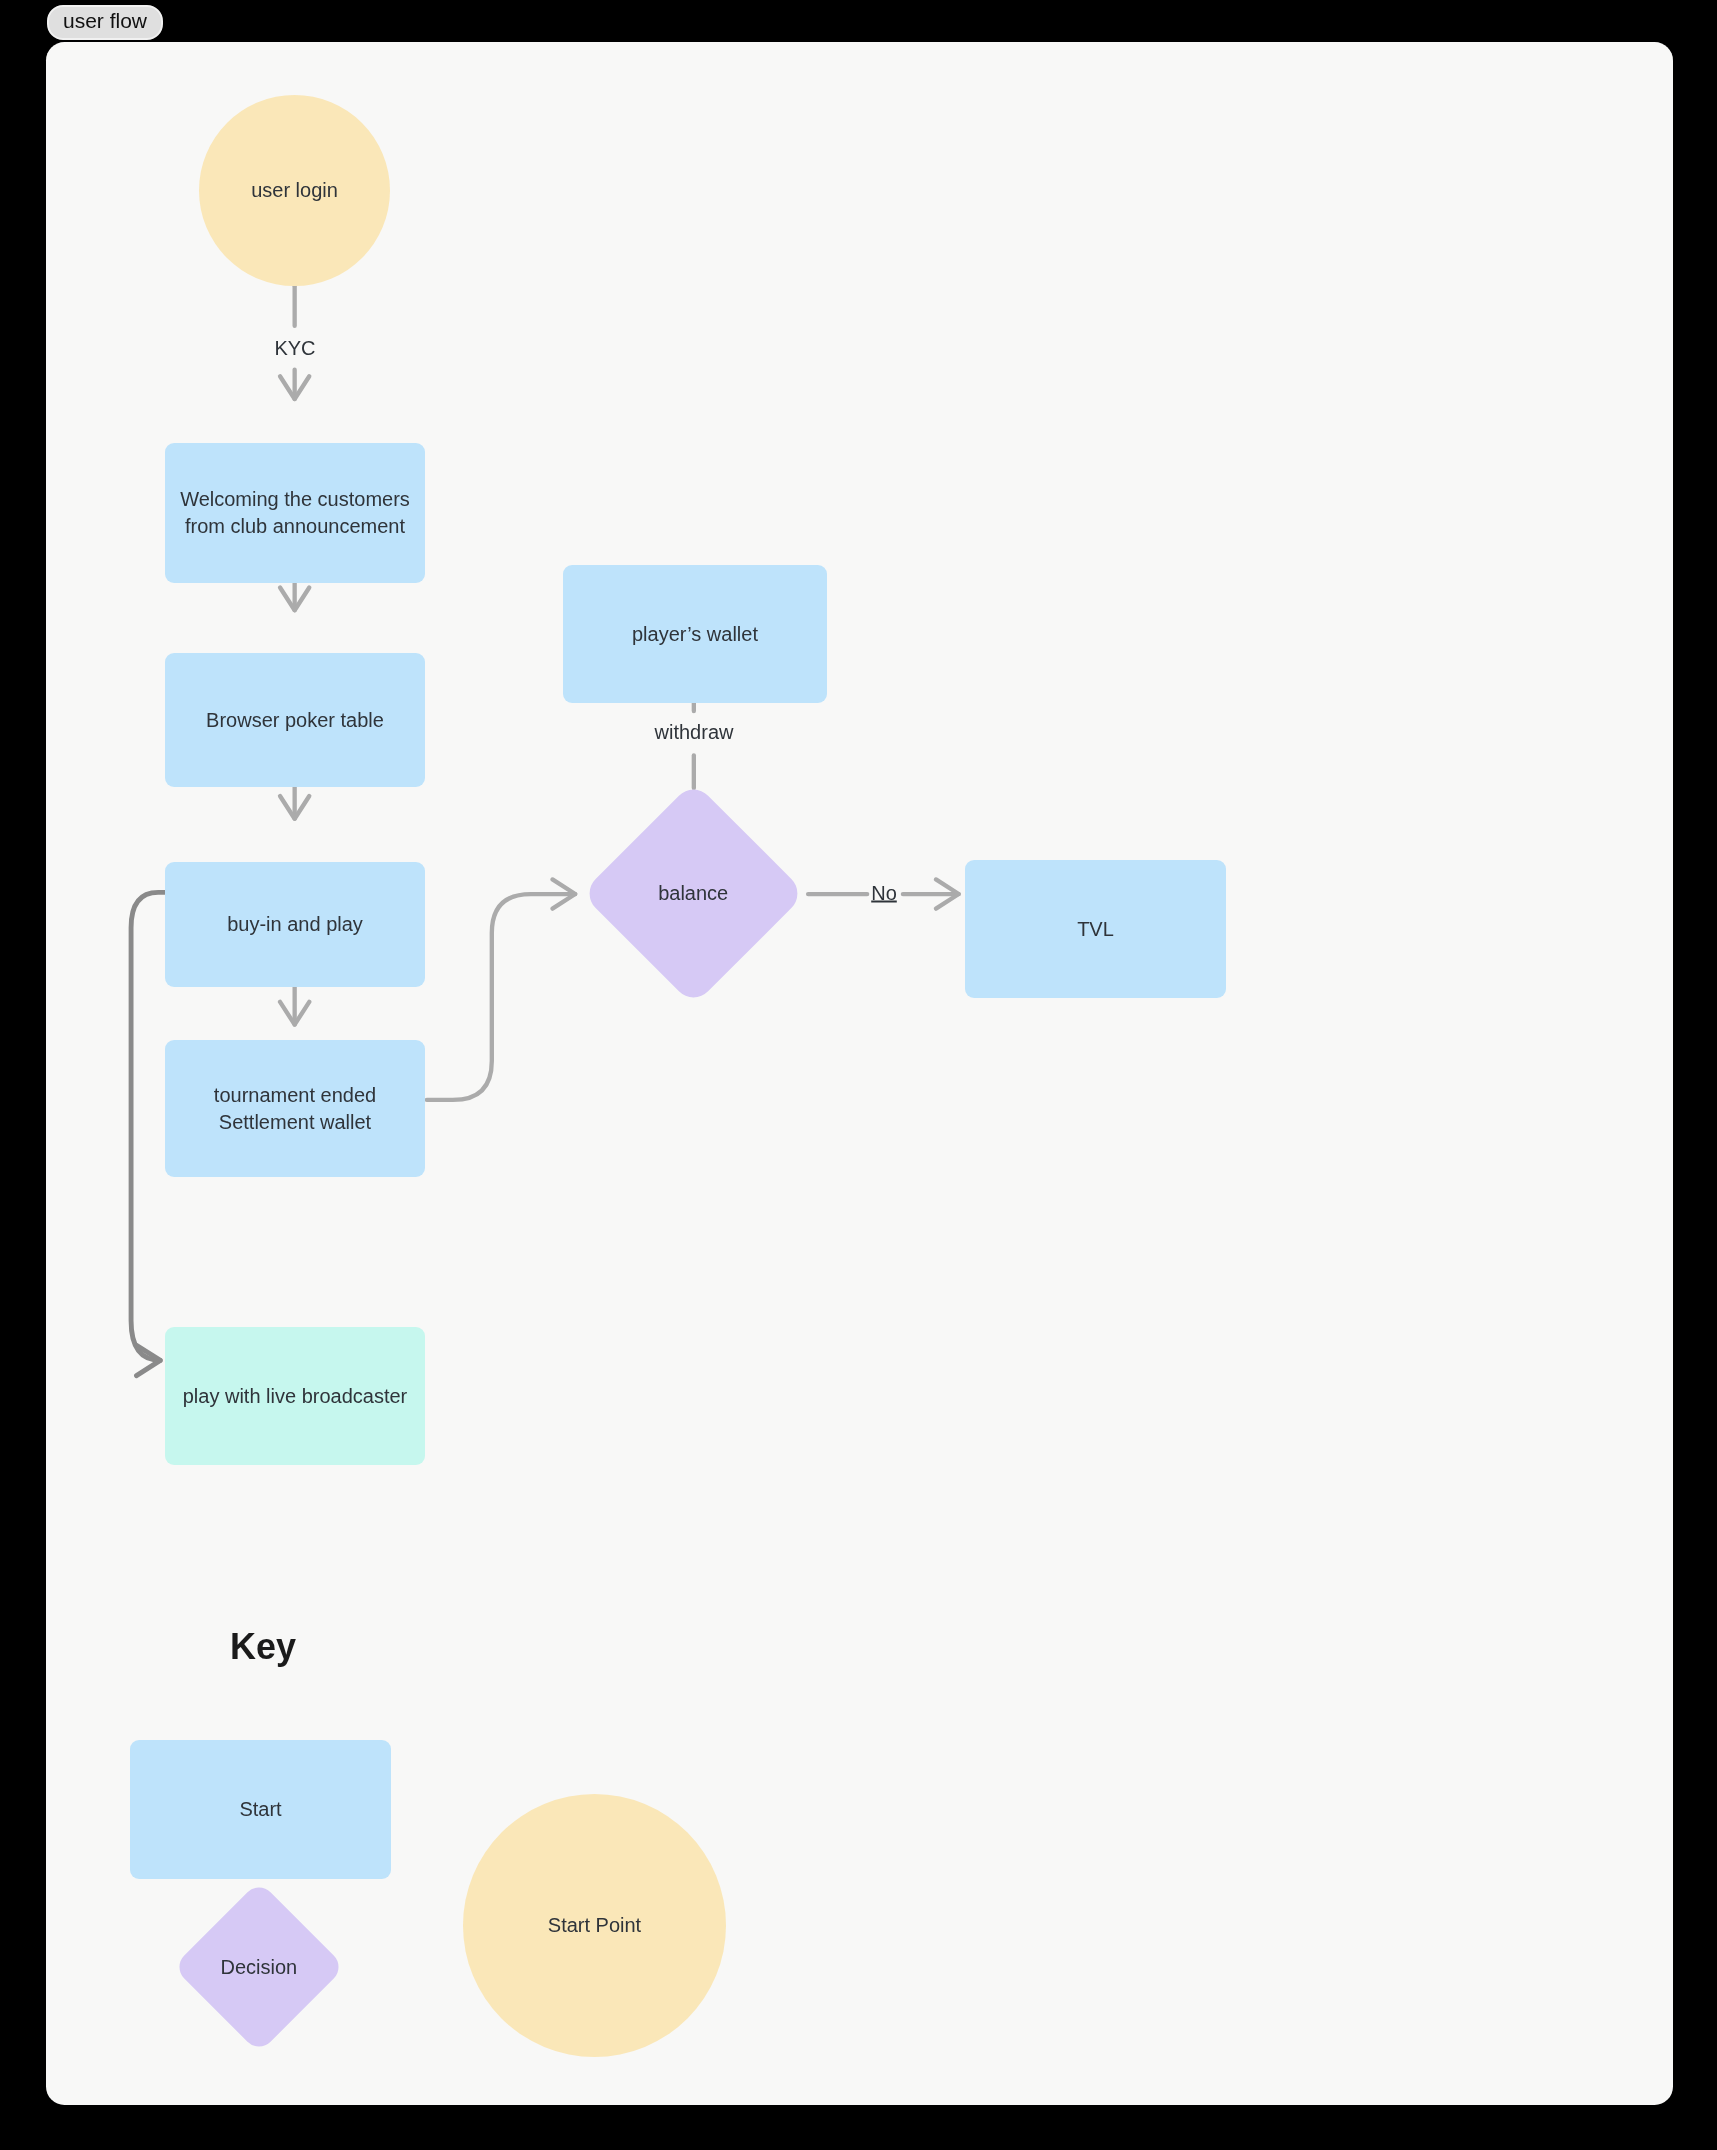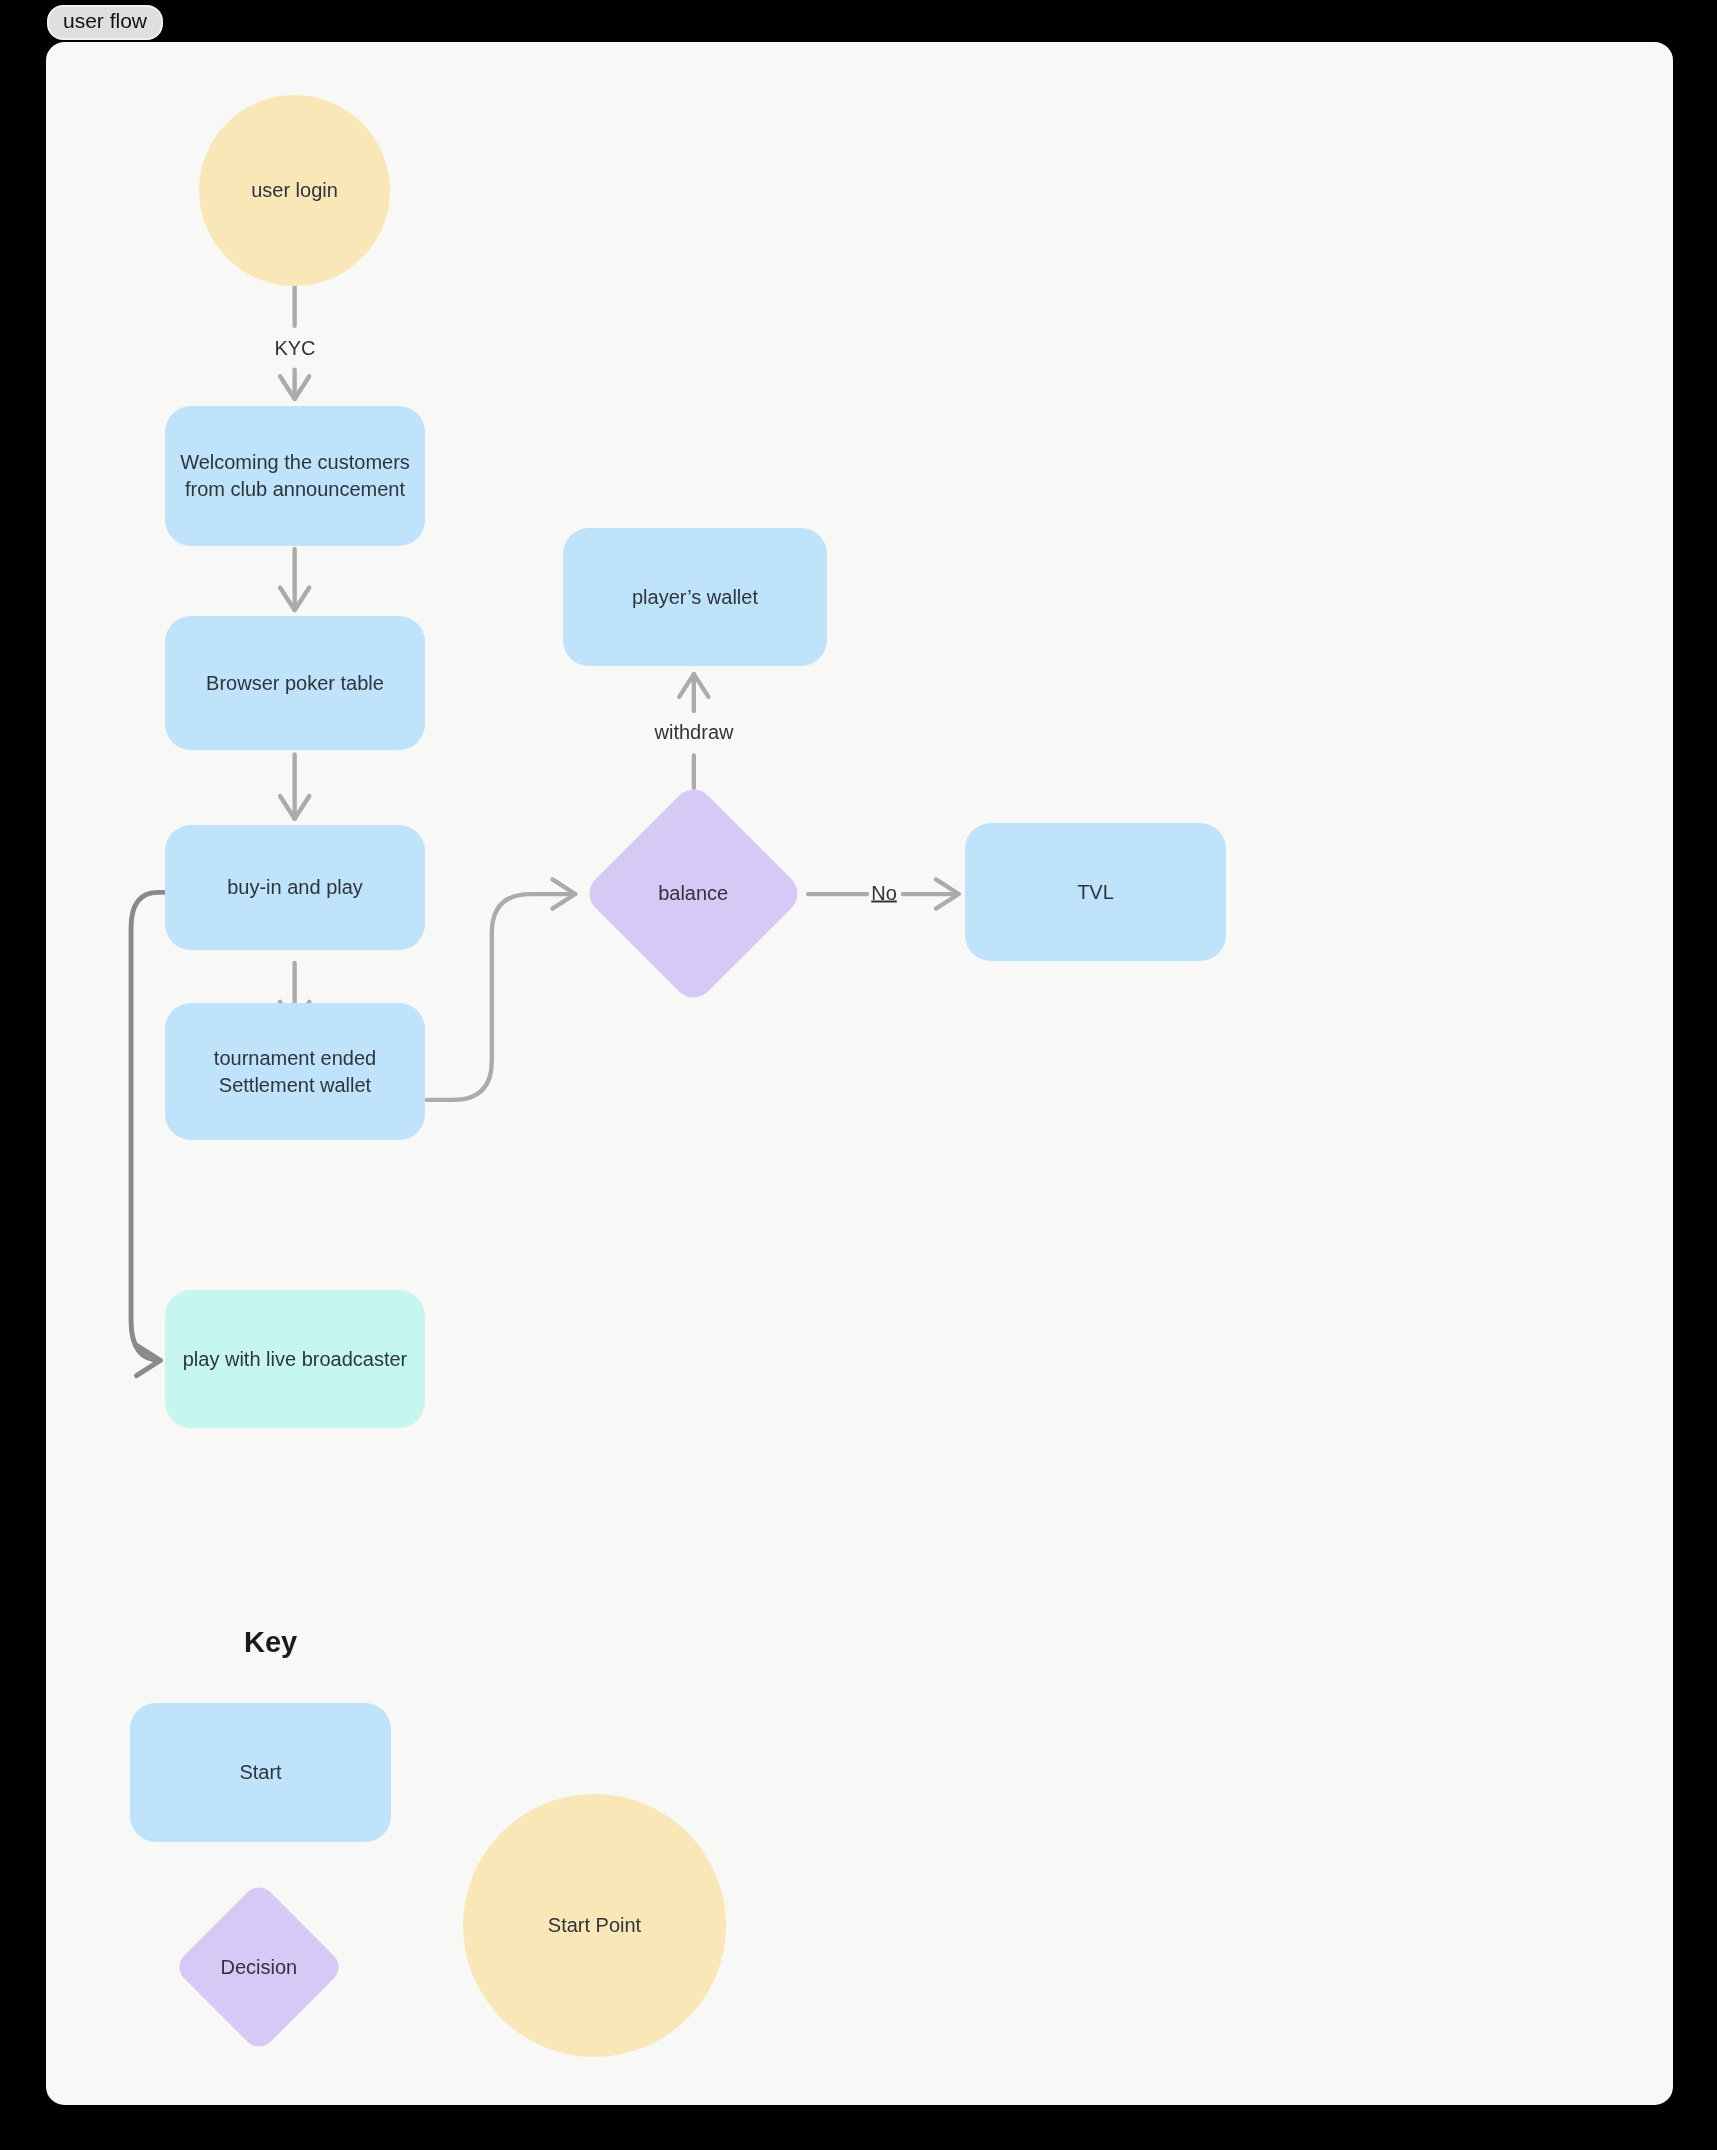--- a/index.html
+++ b/index.html
@@ -53,21 +53,21 @@
   .node {
     position: absolute;
     display: flex;
     align-items: center;
     justify-content: center;
     text-align: center;
     font-size: 20px;
     color: #2F343A;
     z-index: 3;
   }
-  .rect   { border-radius: 26px; }
+  .rect   { border-radius: 9px; margin-top: 37px; }
   .blue   { background: #BEE3FB; }
   .teal   { background: #C6F7EE; }
   .circle { border-radius: 50%; background: #FAE7B8; }
   .diamond {
     background: #D6C9F5;
     transform: rotate(45deg);
   }
   .diamond .inner { transform: rotate(-45deg); white-space: nowrap; }
   .stack { display: flex; flex-direction: column; line-height: 1.34; }
   .nowrap { white-space: nowrap; }
@@ -76,23 +76,23 @@
     position: absolute;
     transform: translate(-50%, -50%);
     font-size: 20px;
     color: #2F343A;
     z-index: 4;
     background: transparent;
   }
   
   .key-title {
     position: absolute;
-    left: 244px;
+    left: 230px;
     top: 1626px;
-    font-size: 29px;
+    font-size: 36px;
     font-weight: 700;
     color: #1B1B1B;
     z-index: 3;
     text-align: right;
   }
 </style>
 </head>
 <body>
 
 <div id="stage">

